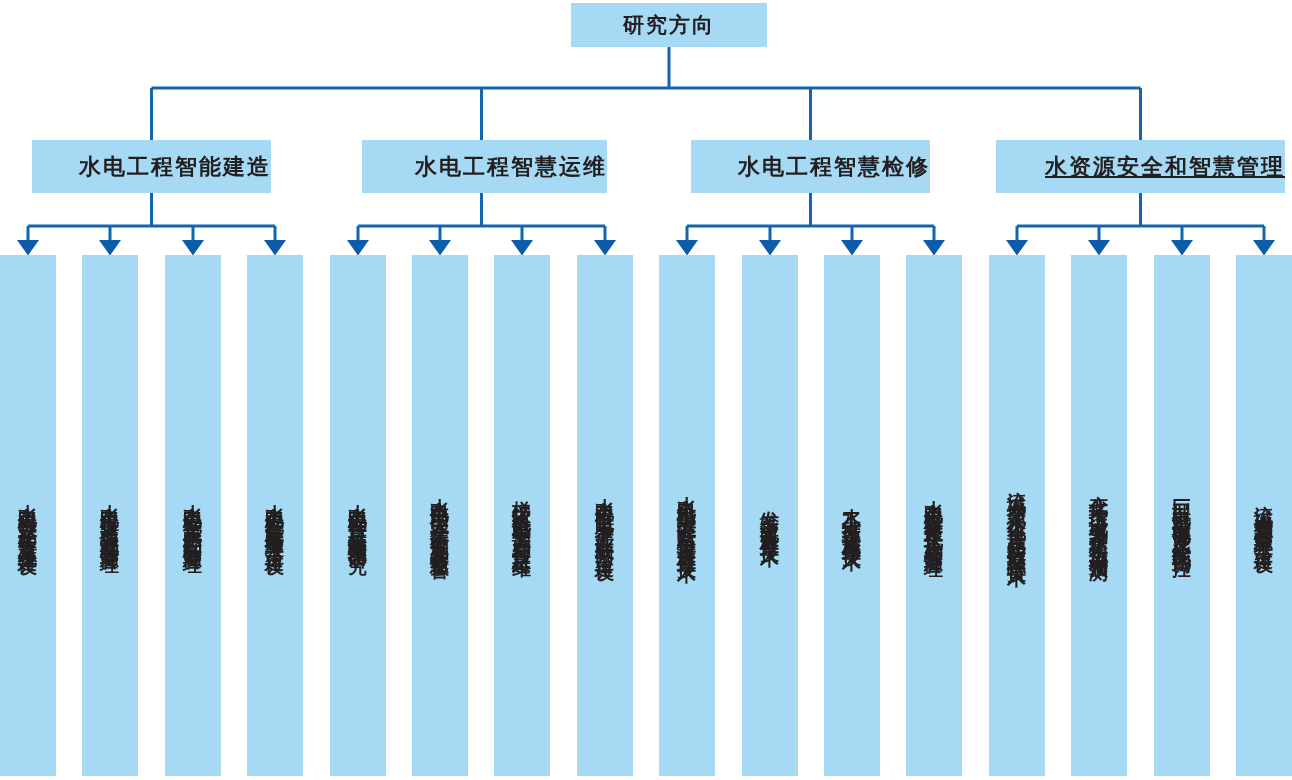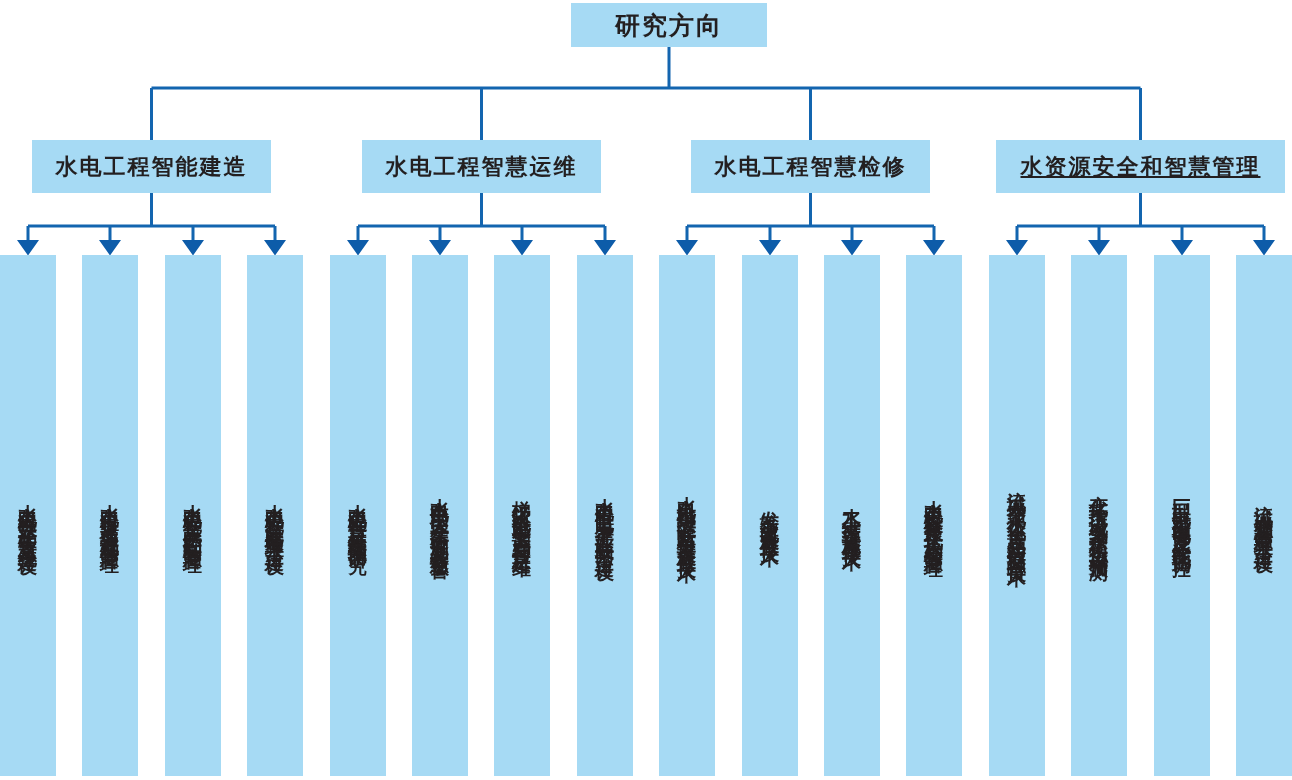--- a/index.html
+++ b/index.html
@@ -11,22 +11,22 @@
     font-family:"DejaVu Sans","Liberation Sans",sans-serif;
   }
   .canvas svg{position:absolute;left:0;top:0;width:1292px;height:780px;}
   .node{
     position:absolute;
     background:var(--fill,#a6daf4);
     display:flex;align-items:center;justify-content:center;
     color:var(--ink,#231f20);
     font-weight:700;
   }
-  .root-node{top:3px;height:44px;font-size:25px;letter-spacing:2px;}
-  .group-node{top:140px;height:53px;font-size:22px;letter-spacing:2px;}
+  .root-node{top:3px;height:44px;font-size:21px;letter-spacing:2px;}
+  .group-node{top:140px;height:53px;font-size:22px;letter-spacing:2px;justify-content:flex-end;}
   .leaf{
     position:absolute;
     top:255px;height:521px;width:56px;
     background:var(--fill,#a6daf4);
     display:flex;align-items:center;justify-content:center;
   }
   .vtext{
     writing-mode:vertical-rl;
     text-orientation:upright;
     font-size:19px;font-weight:700;
@@ -45,21 +45,21 @@
       <path d="M17 240 H39 L28 255.5 Z M99 240 H121 L110 255.5 Z M182 240 H204 L193 255.5 Z M264 240 H286 L275 255.5 Z M347 240 H369 L358 255.5 Z M429 240 H451 L440 255.5 Z M511 240 H533 L522 255.5 Z M594 240 H616 L605 255.5 Z M676 240 H698 L687 255.5 Z M759 240 H781 L770 255.5 Z M841 240 H863 L852 255.5 Z M923 240 H945 L934 255.5 Z M1006 240 H1028 L1017 255.5 Z M1088 240 H1110 L1099 255.5 Z M1171 240 H1193 L1182 255.5 Z M1253 240 H1275 L1264 255.5 Z" fill="#0d5ca9" stroke="none"></path>
     </svg>
 
   <div class="node root-node" id="root" style="left: 571px; width: 196px;">
     <span>研究方向</span>
   </div>
 
   <div class="node group-node" style="width: 239px; left: 32px;">
     <span>水电工程智能建造</span>
   </div>
-  <div class="node group-node" style="width: 239px; left: 362px;">
+  <div class="node group-node" style="width: 239px; left: 362px; padding-left: 6px;">
     <span>水电工程智慧运维</span>
   </div>
   <div class="node group-node" style="width: 239px; left: 691px;">
     <span>水电工程智慧检修</span>
   </div>
   <div class="node group-node" style="width: 289px; left: 996px; text-decoration: underline;">
     <span>水资源安全和智慧管理</span>
   </div>
 
   <div class="leaf" style="left: 0px;">

